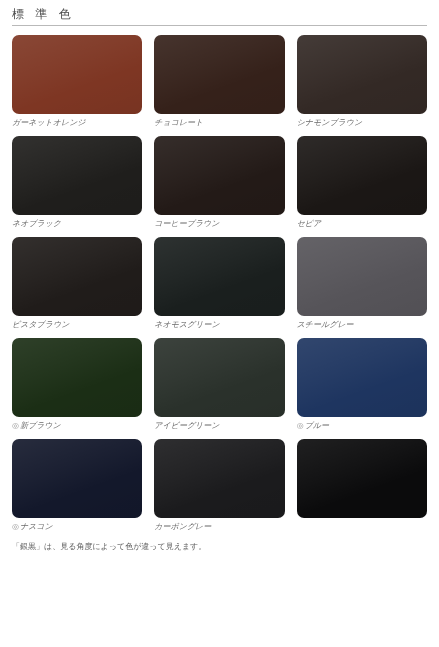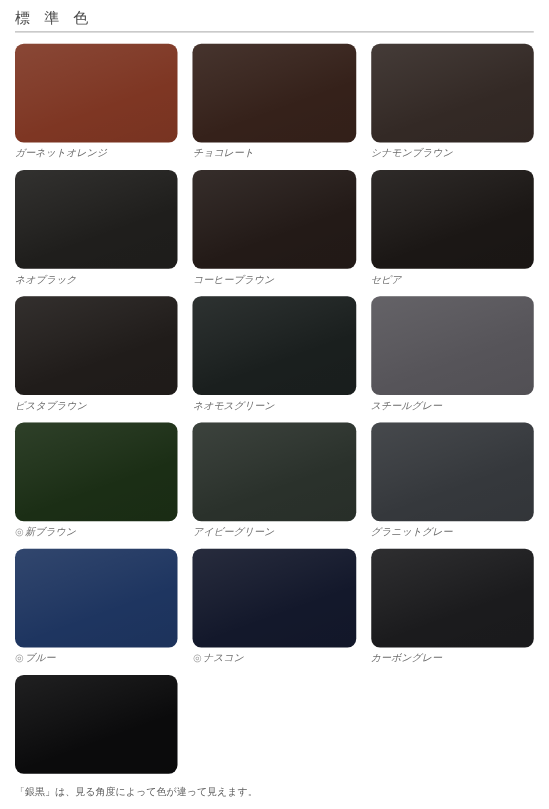--- a/index.html
+++ b/index.html
@@ -153,24 +153,20 @@
       </div>
       <div class="swatch-cell">
         <div class="swatch-chip" style="background-color: rgb(27, 46, 21);"></div>
         <div class="swatch-label"><span class="mark">◎</span><span>新ブラウン</span></div>
       </div>
       <div class="swatch-cell">
         <div class="swatch-chip" style="background-color: rgb(42, 49, 43);"></div>
         <div class="swatch-label"><span>アイビーグリーン</span></div>
       </div>
       <div class="swatch-cell">
-        <div class="swatch-chip" style="background-color: rgb(53, 56, 60);"></div>
-        <div class="swatch-label"><span>グラニットグレー</span></div>
-      </div>
-      <div class="swatch-cell">
         <div class="swatch-chip" style="background-color: rgb(30, 53, 96);"></div>
         <div class="swatch-label"><span class="mark">◎</span><span>ブルー</span></div>
       </div>
       <div class="swatch-cell">
         <div class="swatch-chip" style="background-color: rgb(19, 24, 43);"></div>
         <div class="swatch-label"><span class="mark">◎</span><span>ナスコン</span></div>
       </div>
       <div class="swatch-cell">
         <div class="swatch-chip" style="background-color: rgb(27, 27, 29);"></div>
         <div class="swatch-label"><span>カーボングレー</span></div>

